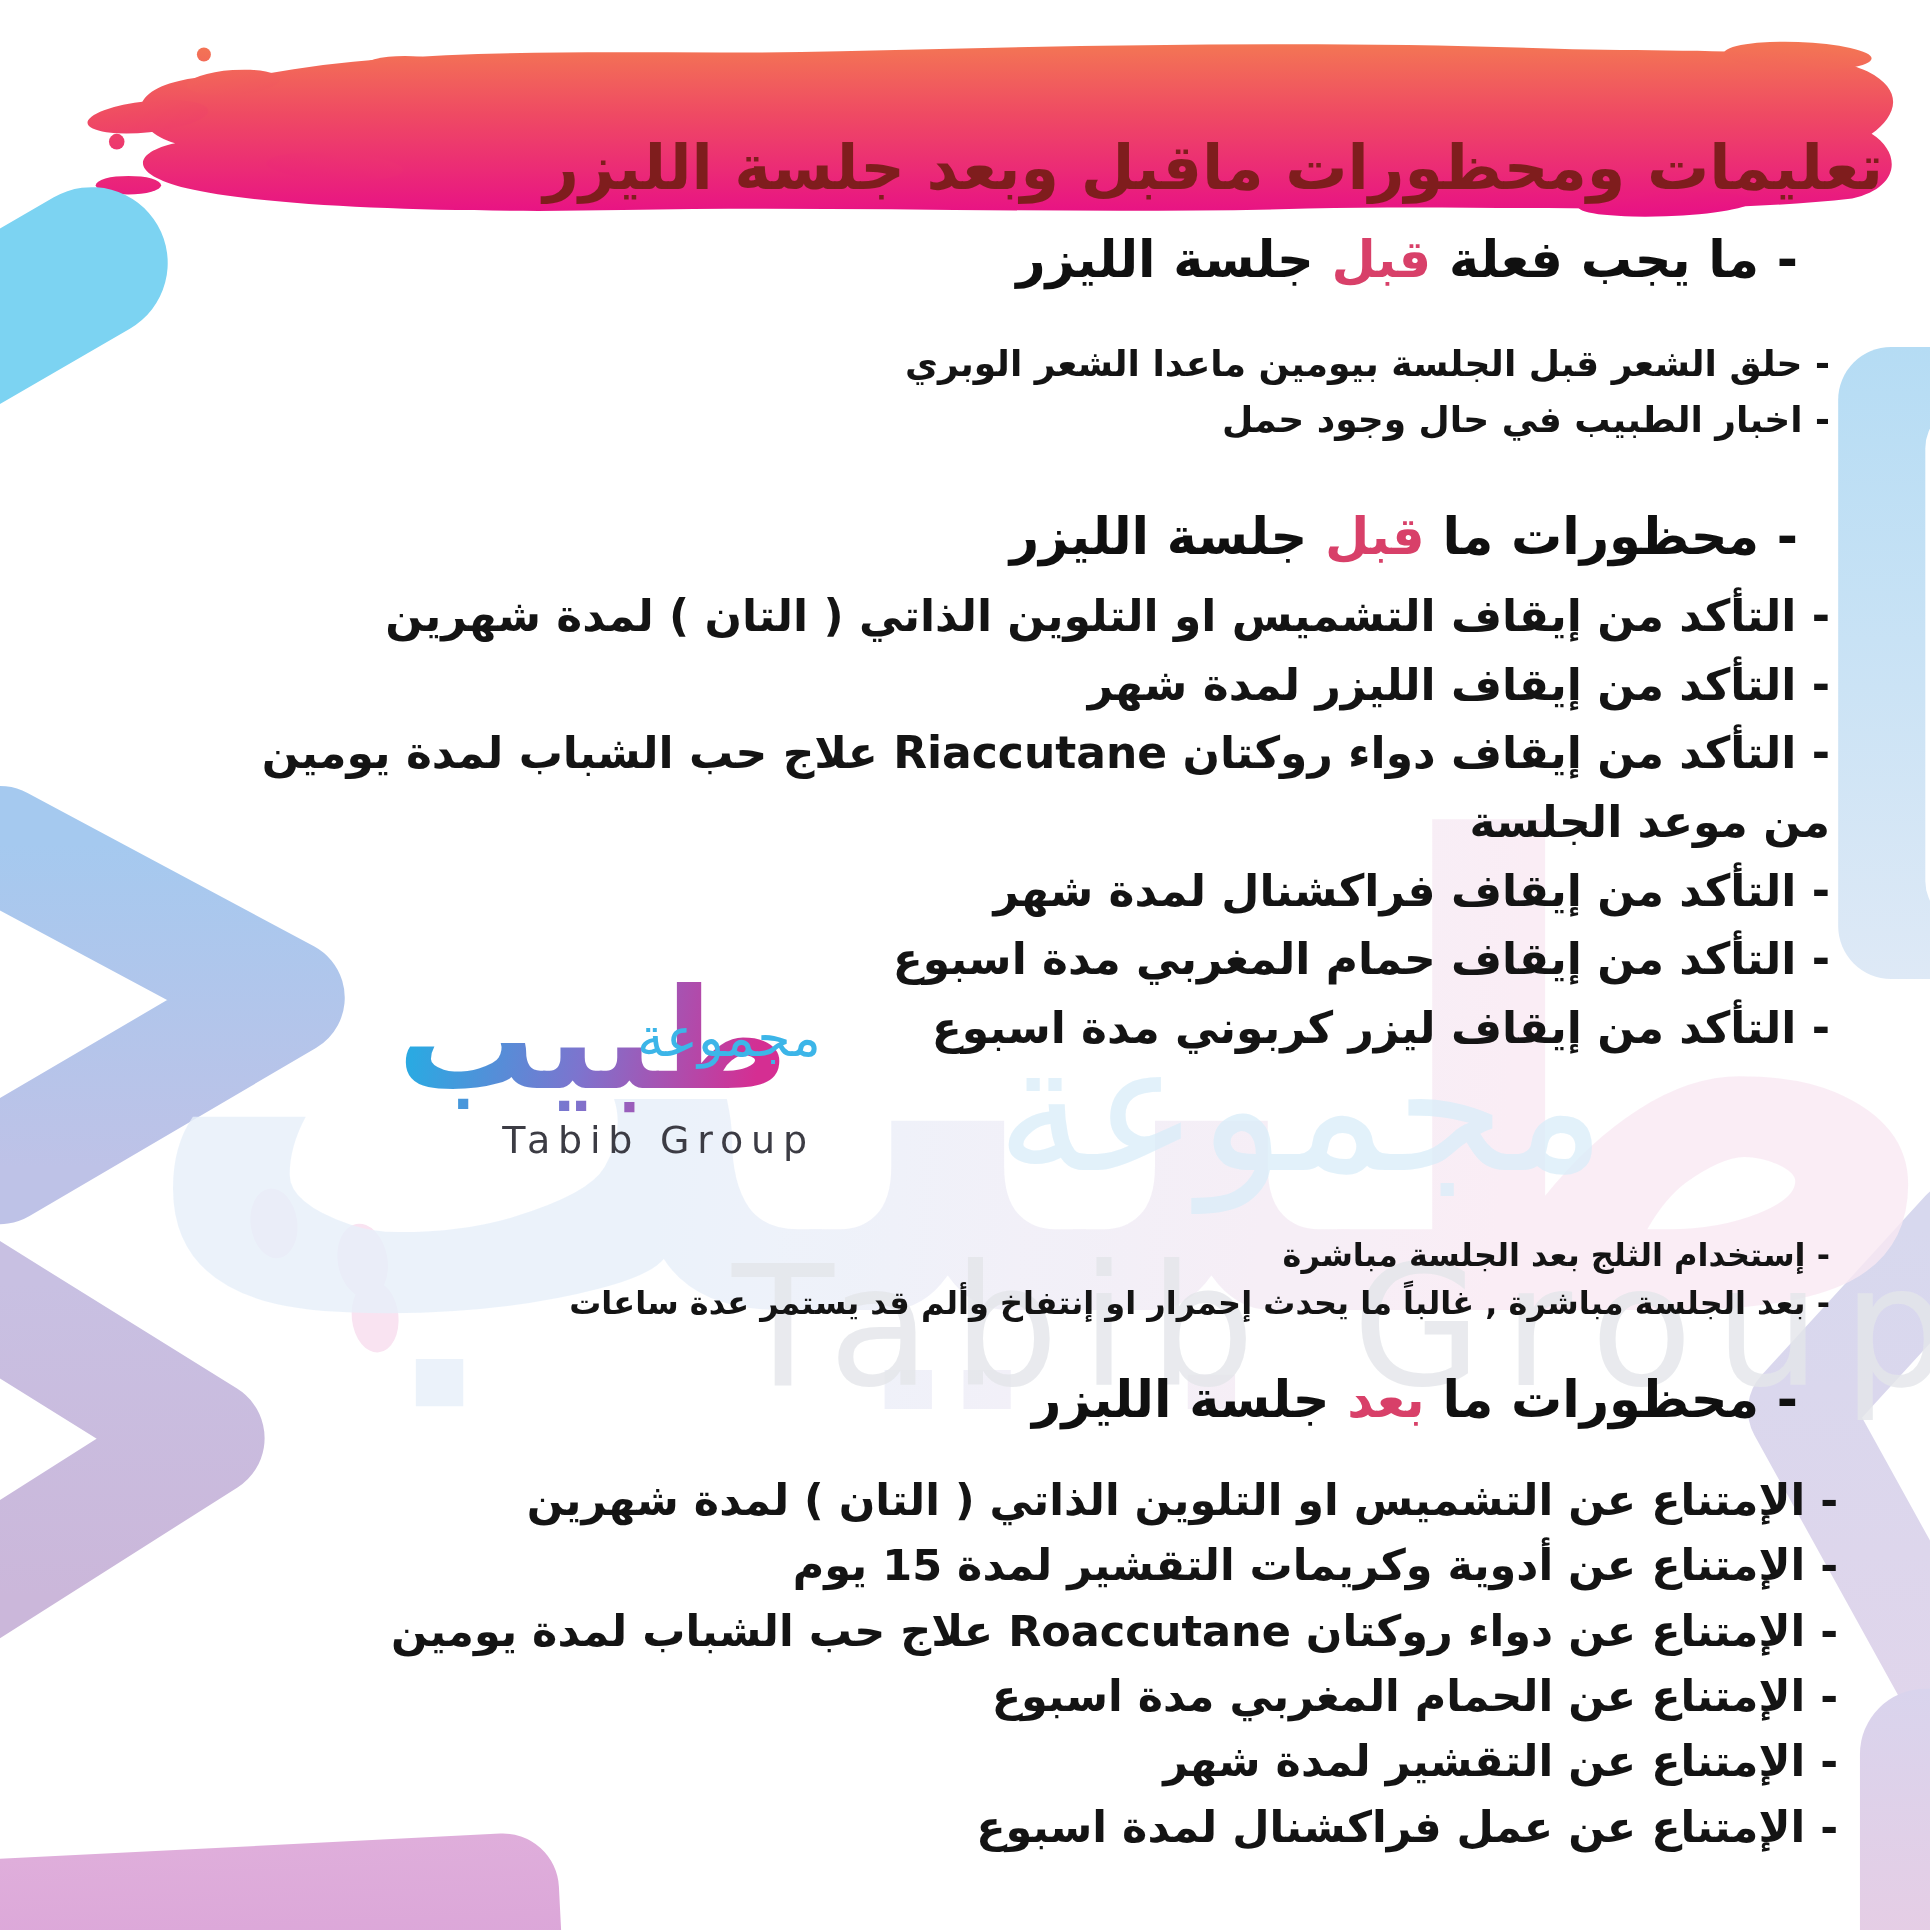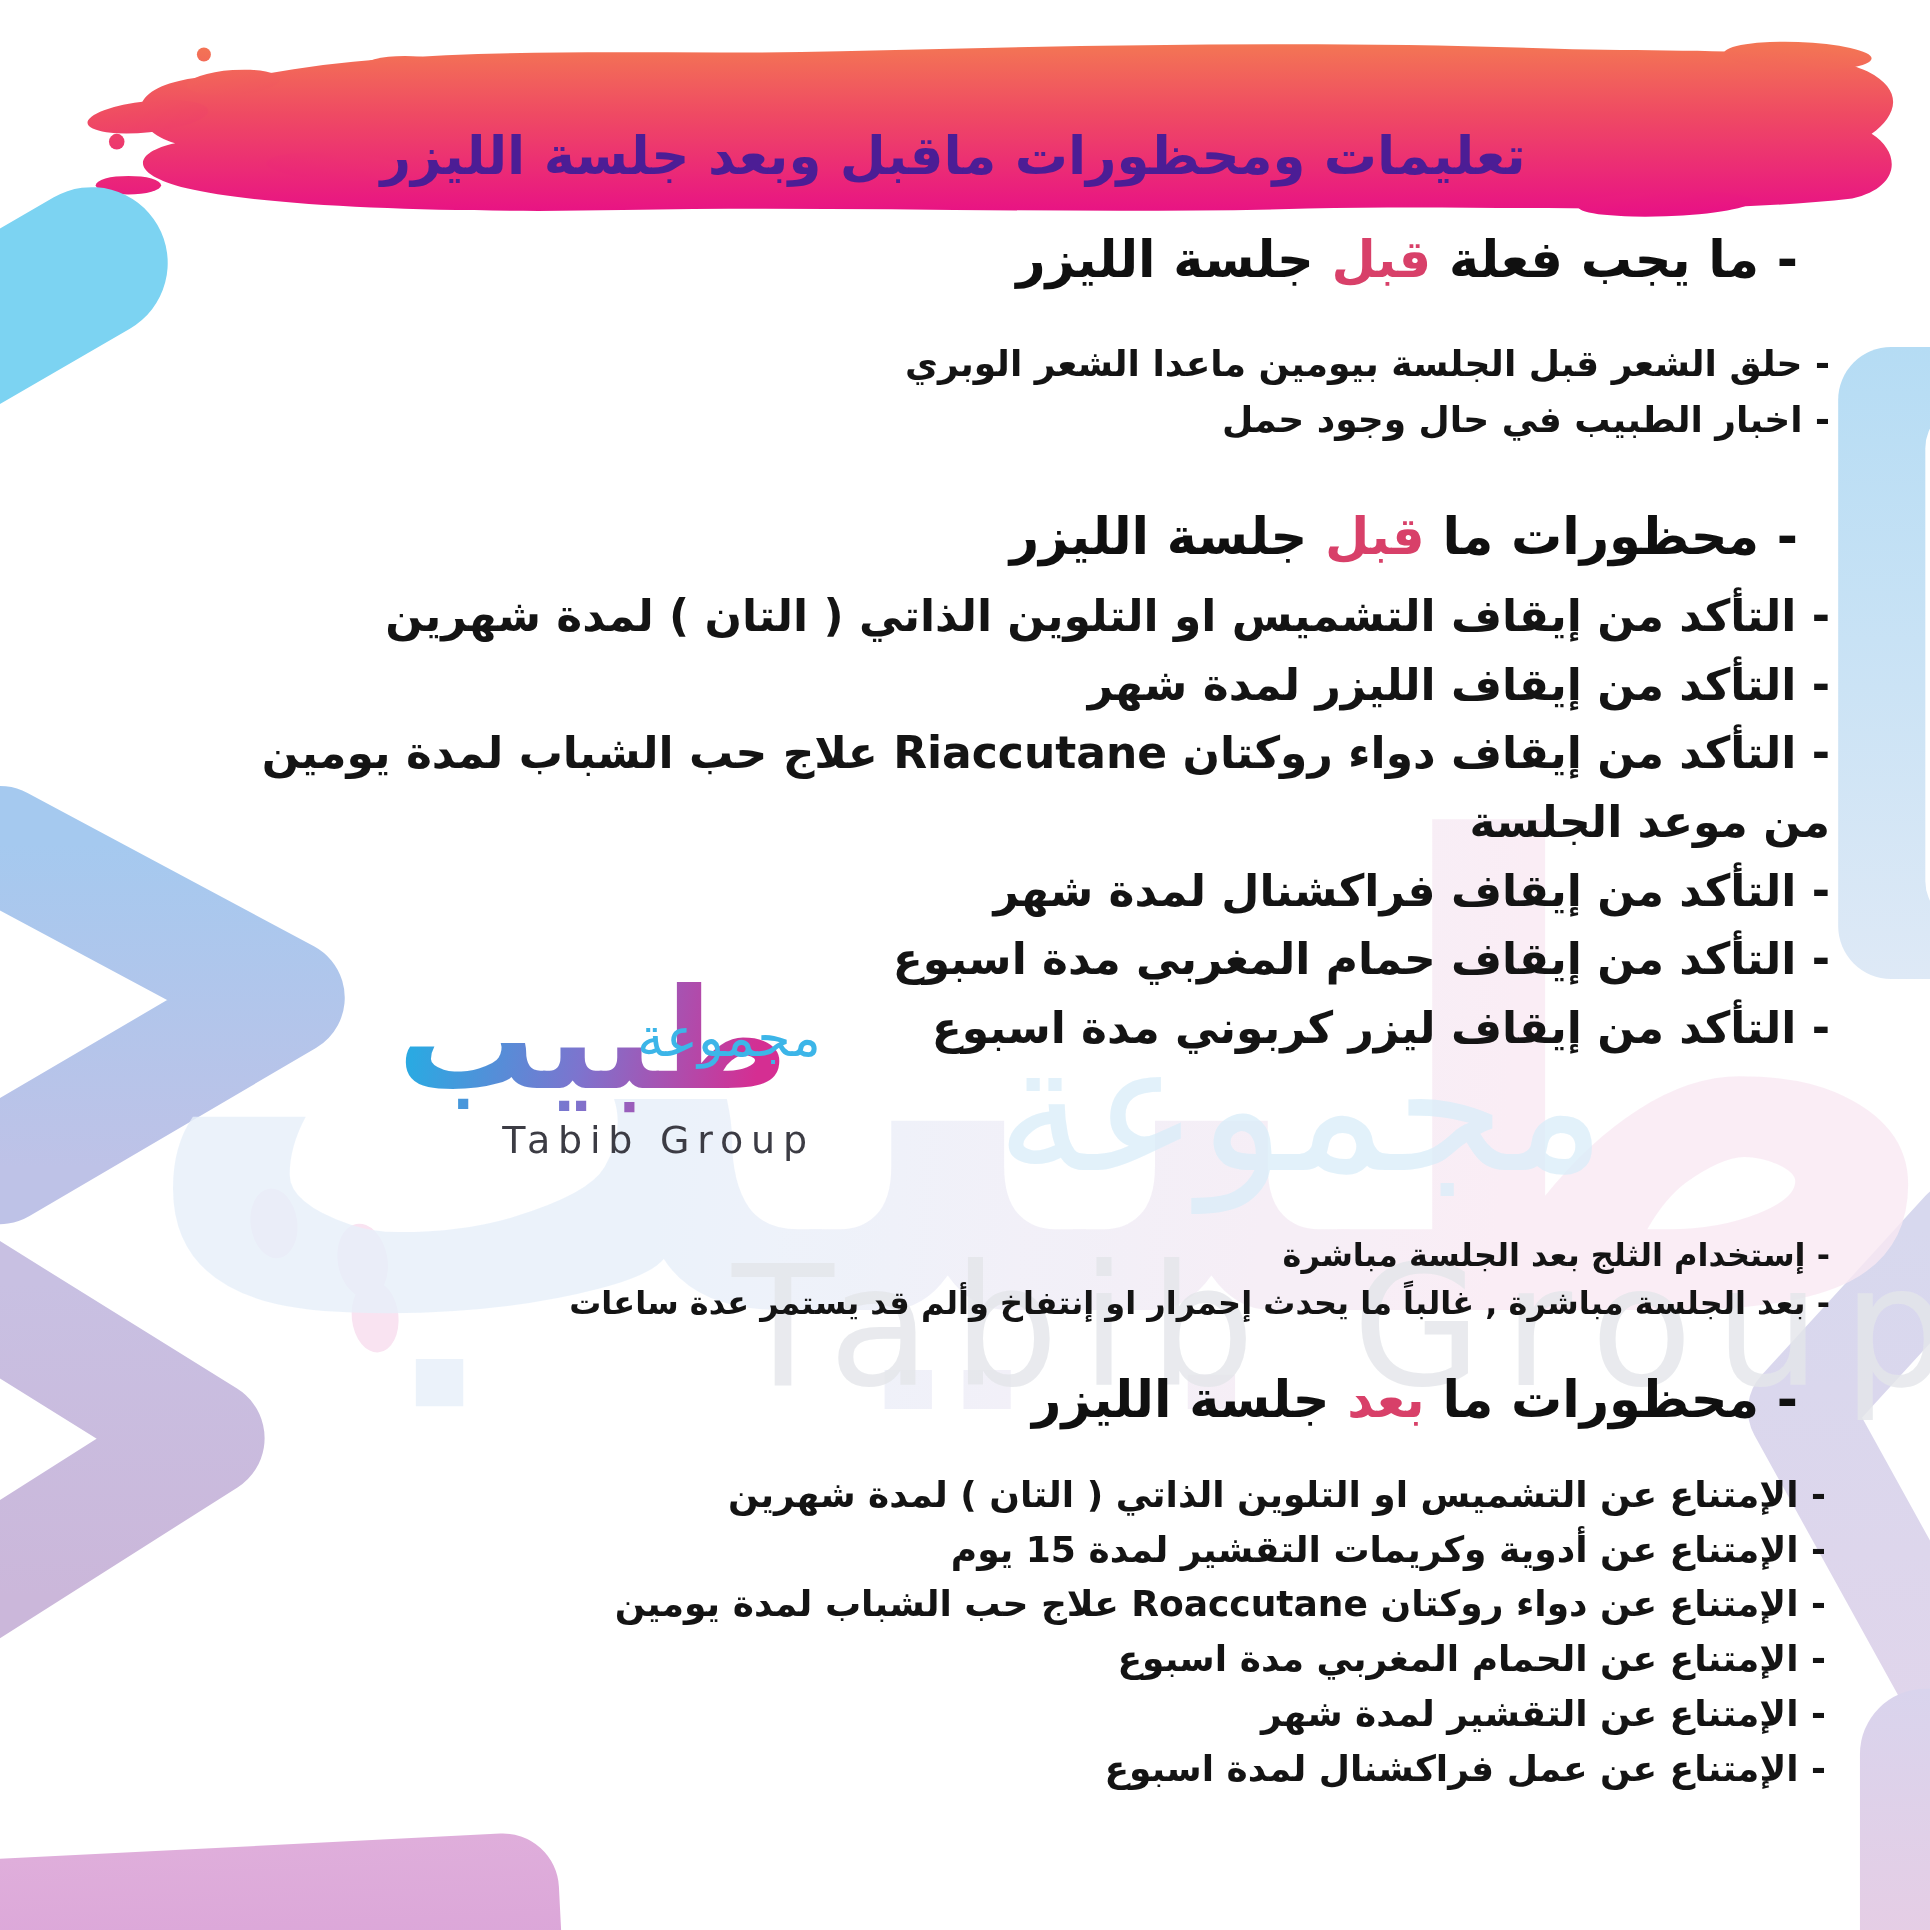--- a/index.html
+++ b/index.html
@@ -10,22 +10,22 @@
     direction:rtl;
   }
   
   .bg-layer{position:absolute;inset:0;z-index:0;}
   .wm-layer{position:absolute;inset:0;z-index:1;pointer-events:none;}
   .content-layer{position:absolute;inset:0;z-index:2;}
 
   
   .page-title{
     position:absolute;top:87px;left:23px;right:47px;
-    text-align:center;white-space:nowrap;
-    font-size:53px;font-weight:bold;color:#4c1d95;
+    text-align:right;white-space:nowrap;
+    font-size:62px;font-weight:bold;color:#7f1d1d;
     line-height:1.25;letter-spacing:0px;
   }
 
   
   .sec-heading{
     position:absolute;right:132px;margin:0;
     font-size:51px;font-weight:bold;color:#101010;line-height:1.3;
     white-space:nowrap;
   }
   .sec-heading .accent{color:#D84069;}
@@ -33,21 +33,21 @@
   .h2{top:504px;text-align:right;}
   .h3{top:1130px;}
   .h4{top:1367px;}
 
   
   .items{position:absolute;margin:0;color:#141414;font-weight:bold;text-align:right;}
   .items p{margin:0;}
   .items-1{top:336px;right:100px;left:156px;font-size:36px;line-height:1.56;}
   .items-2{top:582px;right:100px;left:202px;font-size:44px;line-height:1.56;}
   .items-3{top:1231px;right:100px;left:23px;font-size:32px;line-height:1.50;}
-  .items-4{top:1468px;right:104px;left:70px;font-size:36px;line-height:1.52;}
+  .items-4{top:1468px;right:92px;left:70px;font-size:43px;line-height:1.52;}
 
   
   .logo{position:absolute;left:354px;top:964px;width:467px;height:226px;}
   .logo-mark{
     position:absolute;left:43px;top:-14px;
     font-size:139px;font-weight:bold;line-height:1.3;
     color:#7D74CE;
   }
   @supports (-webkit-background-clip:text){
     .logo-mark{

